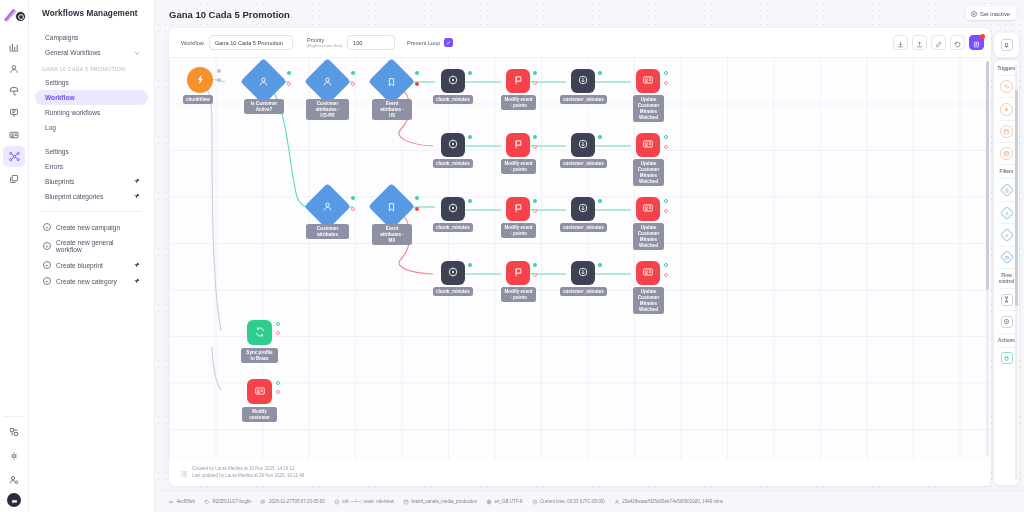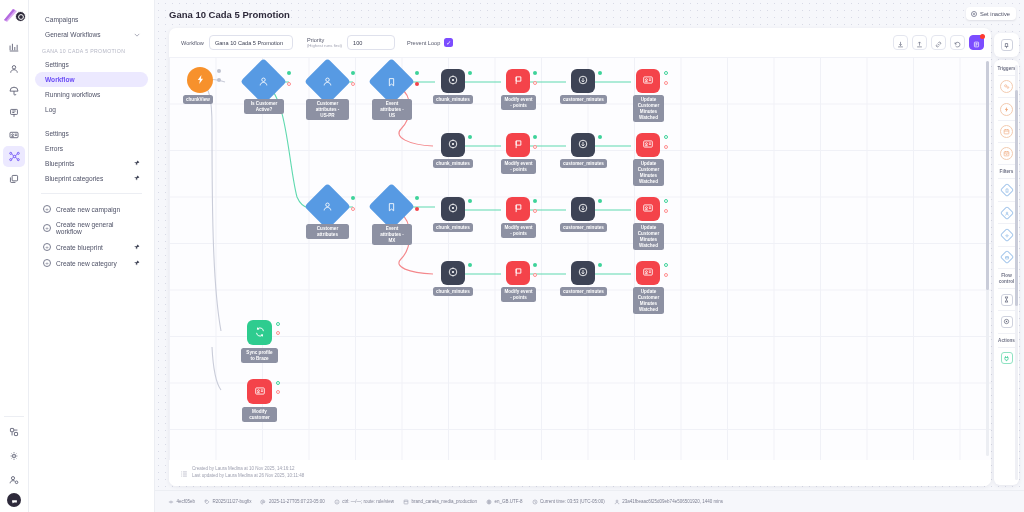--- a/index.html
+++ b/index.html
@@ -354,20 +354,21 @@
         <span>
           <svg width="7" height="7" viewBox="0 0 10 10" fill="none" stroke="#fff" stroke-width="1">
             <path d="M1.6 3.2h6.8v3.4H4.2L2.4 8V6.6H1.6z" fill="#fff" stroke="none"></path>
           </svg>
         </span>
       </div>
     </div>
   </div>
 
   <div class="nav">
+    <div class="nav-title">Workflows Management</div>
 
     <div class="nav-list">
       <div class="nav-item">
         <span class="lbl">Campaigns</span>
       </div>
       <div class="nav-item">
         <span class="lbl">General Workflows</span>
         <span class="chev">
           <svg width="6" height="4" viewBox="0 0 8 5" fill="none" stroke="currentColor" stroke-width="1.1">
               <path d="M1 1l3 3 3-3"></path>

